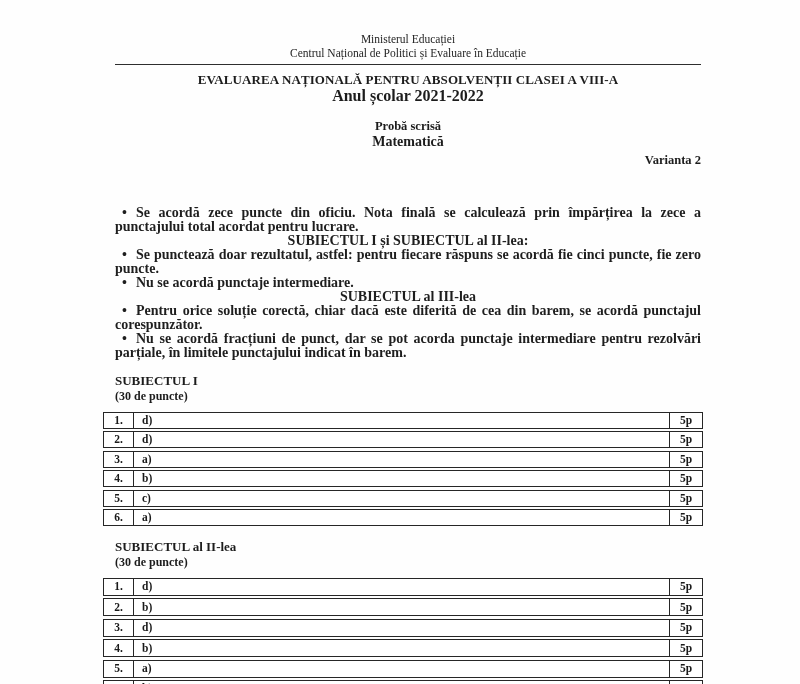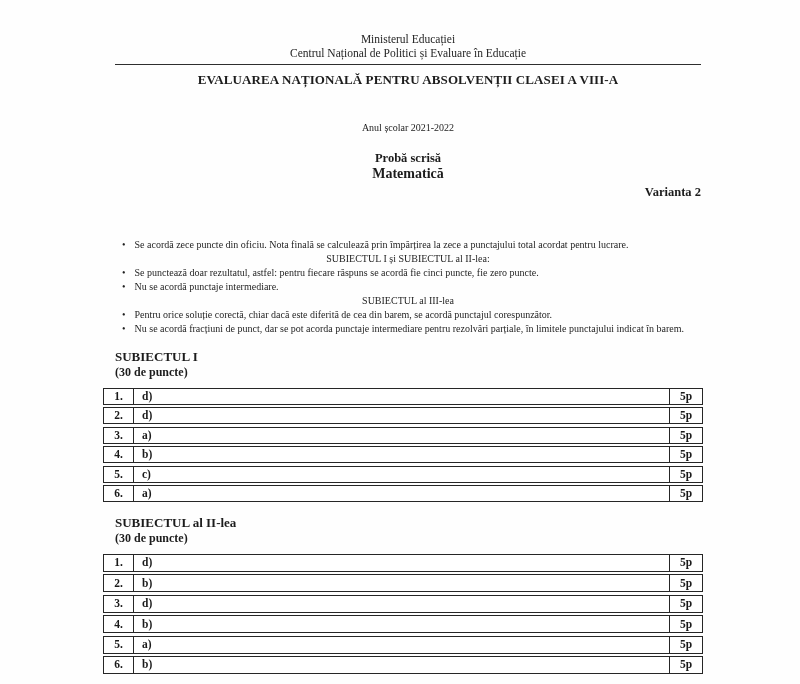--- a/index.html
+++ b/index.html
@@ -11,27 +11,27 @@
     overflow:hidden;
   }
   .page { box-sizing:border-box; width:800px; height:684px; padding:32px 97px 0 103px; background:#fefefe; }
   .inset { margin-left:12px; margin-right:2px; }
   .center { text-align:center; }
 
   .org-line { font-size:11.5px; line-height:14px; font-weight:normal; color:#242424; }
   .rule-line { border-top:1.8px solid #2e2e2e; height:0; margin:4px 2px 0 12px; }
 
   .main-title { font-size:13px; font-weight:bold; line-height:16px; margin-top:7px; letter-spacing:.1px; }
-  .year       { font-size:10px; font-weight:normal; line-height:15px;margin-top:32px; }
+  .year       { font-size:16px; font-weight:bold; line-height:15px; }
   .proba      { font-size:12.5px; font-weight:bold; line-height:15px; margin-top:16px; }
   .mate       { font-size:14px; font-weight:bold; line-height:15px; }
   .barem      { font-size:13px;  font-weight:bold; line-height:16px; margin-top:8px; letter-spacing:.1px; }
   .varianta   { font-size:12.5px; font-weight:bold; line-height:15px; margin-top:4px; text-align:right; }
 
-  .rules { margin-top:38px; font-size:10px; font-weight:normal; line-height:14px; text-align:justify; color:#1e1e1e; }
+  .rules { margin-top:38px; font-size:14px; font-weight:bold; line-height:14px; text-align:justify; color:#1e1e1e; }
   .rule  { text-indent:7px; }
   .rule .marker { margin-right:9px; }
   .rule-head { text-indent:0; text-align:center; }
 
   .section-head { display:flex; justify-content:space-between; align-items:baseline; margin-top:13px;flex-direction:column; }
   .section-title  { font-size:13px; font-weight:bold; }
   .section-points { font-size:12px; font-weight:bold; }
 
   .rubric { margin-top:8px; }
   .t-row { display:flex; align-items:stretch; border:1.6px solid #262626; margin-bottom:2.4px; background:#fff; }

